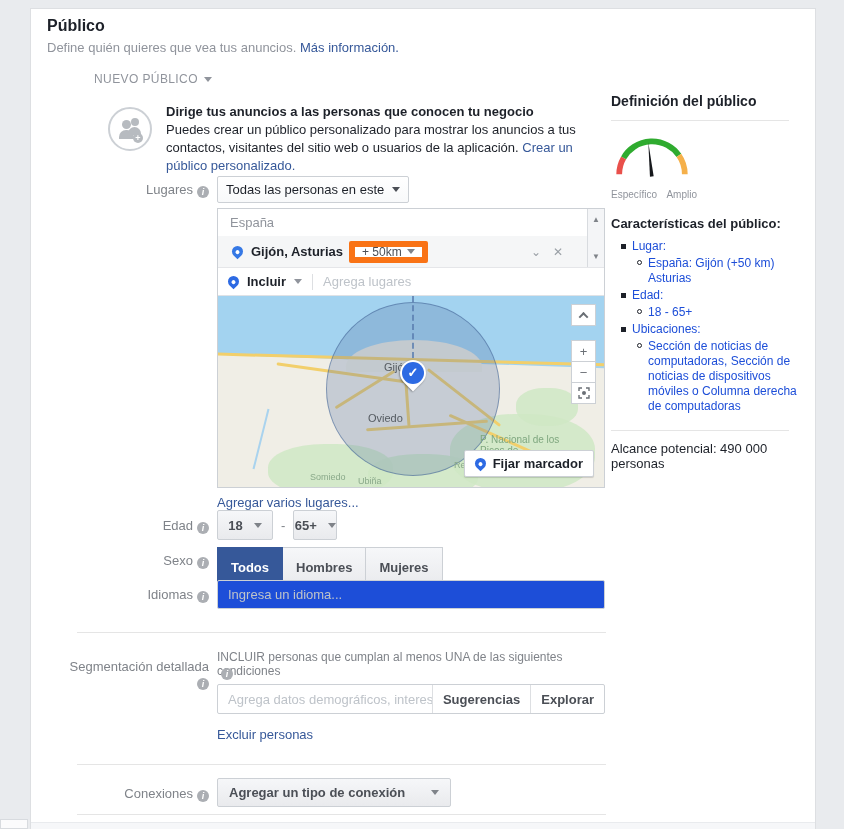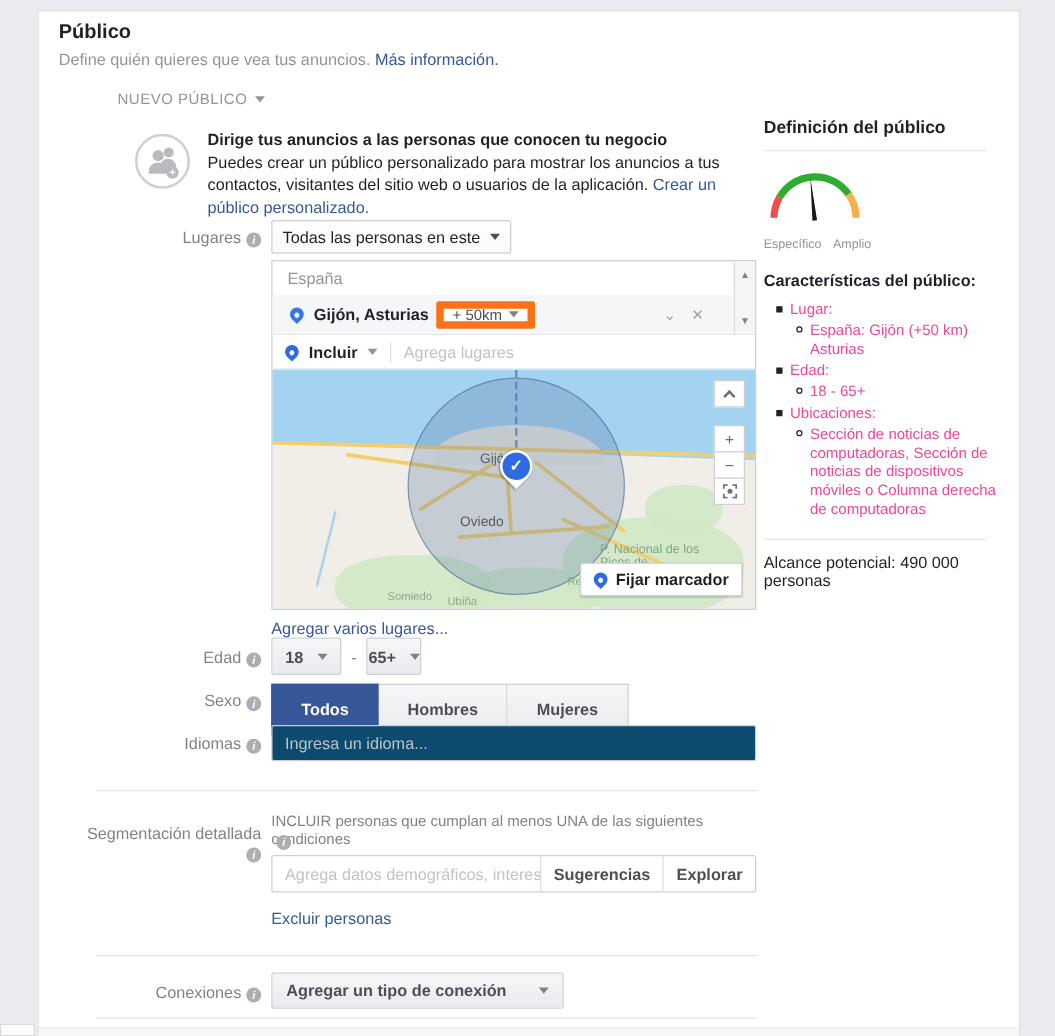--- a/index.html
+++ b/index.html
@@ -78,24 +78,24 @@
   .mapbtn { position:absolute; width:25px; height:22px; background:#fff; border:1px solid #ccd0d5; display:flex; align-items:center; justify-content:center; cursor:pointer; color:#6a6f75; font-size:13px; }
   .chev-up { display:inline-block; width:7px; height:7px; border-top:2px solid #6a6f75; border-right:2px solid #6a6f75; transform:rotate(-45deg) translate(-1px,1px); }
   .fijar { position:absolute; right:10px; bottom:10px; height:27px; display:flex; align-items:center; gap:7px; background:#fff; border:1px solid #ccd0d5; border-radius:2px; padding:0 10px; font-size:13px; font-weight:bold; color:#1d2129; cursor:pointer; box-shadow:0 1px 1px rgba(0,0,0,.15); }
 
   .varios-link { position:absolute; left:156px; top:486px; font-size:13px; }
 
   
   .edad-wrap { position:absolute; left:156px; top:501px; display:flex; align-items:center; gap:8px; }
   .edad-dd { width:56px; height:30px; gap:5px; }
   .seg { position:absolute; left:156px; top:538px; display:flex; }
-  .seg .seg-btn { height:41px; padding:0 23px; display:flex; align-items:center; background:linear-gradient(#f6f7f9,#e9eaed); border:1px solid #ccd0d5; border-left-width:0; font-size:13px; font-weight:bold; color:#4b4f56; cursor:pointer; }
+  .seg .seg-btn { height:41px; padding:0 13px; display:flex; align-items:center; background:linear-gradient(#f6f7f9,#e9eaed); border:1px solid #ccd0d5; border-left-width:0; font-size:13px; font-weight:bold; color:#4b4f56; cursor:pointer; }
   .seg .seg-btn:first-child { border-left-width:1px; }
   .seg .seg-btn.sel { background:#365899; border-color:#365899; color:#fff; }
-  .idiomas-input { position:absolute; left:156px; top:571px; width:388px; height:29px; border:1px solid #ccd0d5; border-radius:2px; display:flex; align-items:center; padding:0 10px; background:#0c4a6e; }
+  .idiomas-input { position:absolute; left:156px; top:571px; width:388px; height:29px; border:1px solid #ccd0d5; border-radius:2px; display:flex; align-items:center; padding:0 10px; background:#1d4ed8; }
 
   .hdiv { position:absolute; left:16px; width:529px; border-top:1px solid #e5e5e5; }
 
   
   .seg-header { position:absolute; left:156px; top:641px; width:400px; font-size:12px; color:#7f8389; }
   .seg-i2 { position:absolute; left:156px; top:659px; }
   .seg-input { position:absolute; left:156px; top:675px; width:388px; height:30px; border:1px solid #ccd0d5; border-radius:2px; background:#fff; display:flex; align-items:center; padding:0 0 0 10px; overflow:hidden; }
   .seg-input .ph { flex:1; white-space:nowrap; overflow:hidden; }
   .seg-act { display:flex; align-items:center; align-self:stretch; border-left:1px solid #dddfe2; padding:0 10px; font-size:13px; font-weight:bold; color:#4b4f56; cursor:pointer; white-space:nowrap; }
   .excluir-link { position:absolute; left:156px; top:718px; font-size:13px; }
@@ -107,21 +107,21 @@
 
   
   .sidebar { position:absolute; left:580px; top:84px; width:205px; }
   .sb-title { font-size:14px; font-weight:bold; color:#1d2129; }
   .sb-hr { border:none; border-top:1px solid #e5e5e5; margin:11px 0 10px; width:178px; }
   .gauge-row { display:flex; }
   .gauge-box { width:82px; }
   .gauge-labels { display:flex; justify-content:space-between; font-size:10px; color:#90949c; margin-top:2px; width:86px; }
   .gauge-caption { margin-left:10px; font-size:13px; line-height:17px; color:#1d2129; width:105px; margin-top:8px; }
   .traits-title { font-size:13px; font-weight:bold; color:#1d2129; margin:16px 0 8px; }
-  .trait { font-size:12px; color:#ec4899; line-height:15px; }
+  .trait { font-size:12px; color:#1d4ed8; line-height:15px; }
   .t-main { display:flex; gap:6px; padding-left:10px; margin-top:2px; }
   .t-main .sq { flex:0 0 auto; width:5px; height:5px; background:#1d2129; margin-top:5px; }
   .t-sub { display:flex; gap:6px; padding-left:26px; margin-top:2px; }
   .t-sub .ci { flex:0 0 auto; width:5px; height:5px; border:1px solid #1d2129; border-radius:50%; margin-top:4px; }
   .t-sub .t-val { width:160px; }
   .reach { font-size:13px; color:#1d2129; }
 </style>
 </head>
 <body>
 

